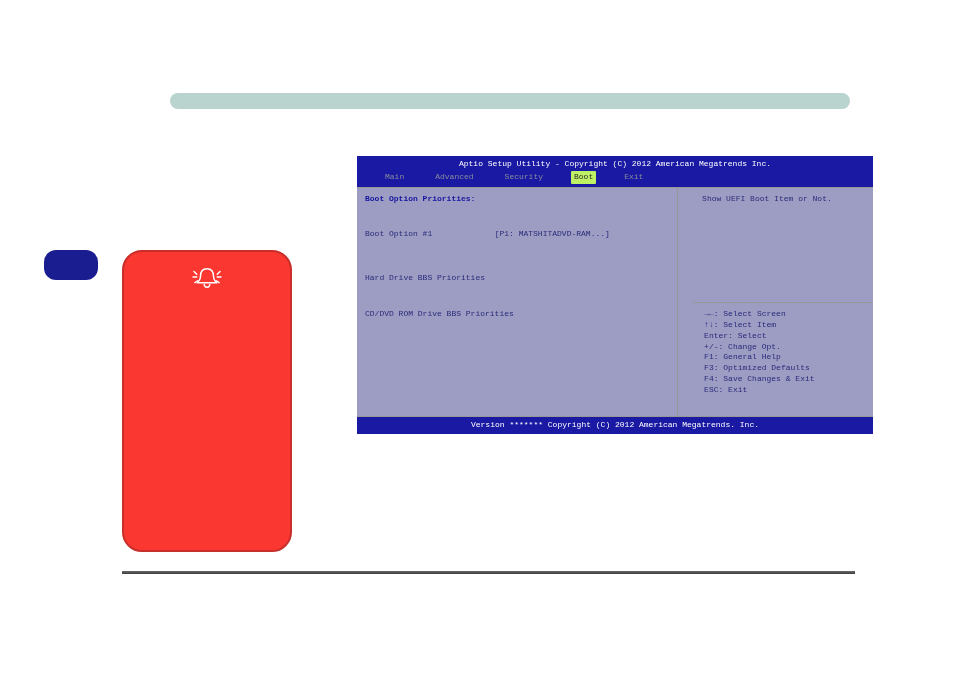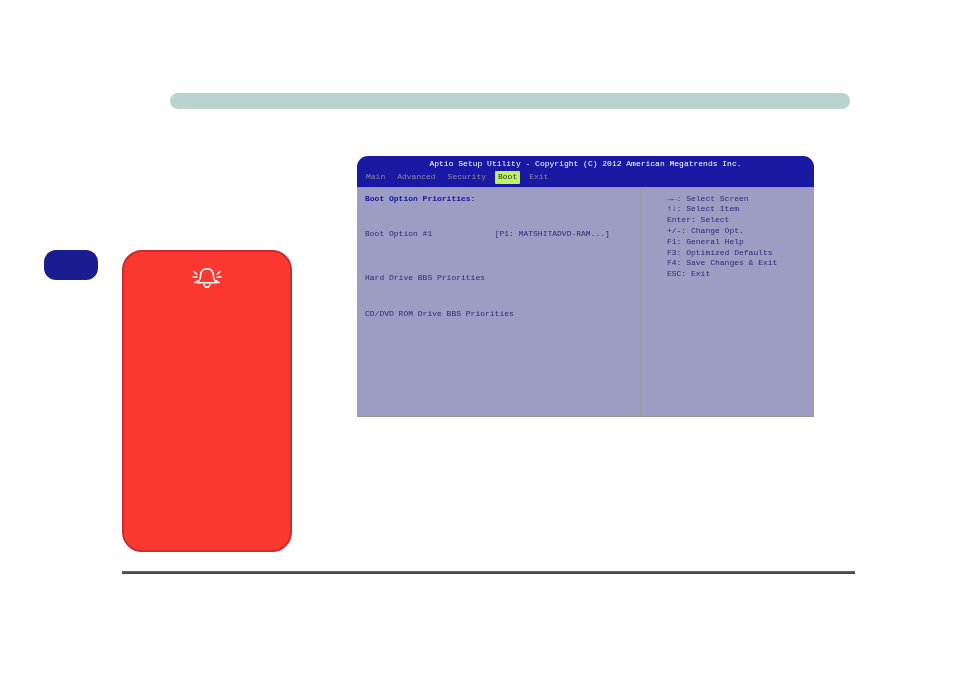--- a/index.html
+++ b/index.html
@@ -44,42 +44,41 @@
     top: 13px;
     left: 50%;
     transform: translateX(-50%);
     width: 30px;
     height: 26px;
   }
   .bios-screen {
     position: absolute;
     top: 156px;
     left: 357px;
-    width: 457px;
+    width: 516px;
     background: #1919a3;
     font-family: "Courier New", monospace;
     font-size: 8px;
     color: #fff;
     line-height: 1.35;
-    border-radius: 11px;
   }
   .bios-title {
     text-align: center;
     color: #fff;
     padding: 3px 0 1px;
     font-size: 8px;
   }
   .bios-tabs {
     display: flex;
     padding: 0 6px 3px;
     gap: 6px;
     font-size: 8px;
     color: #8c8c9e;
   }
-  .bios-tab { padding: 1px 3px; }
+  .bios-tab { padding: 1px 3px; margin-left: 19px; }
   .bios-tab.active {
     background: #bef264;
     color: #2a2a2a;
     border-radius: 1px;
   }
   .bios-body {
     display: flex;
     border: 1px solid #979797;
     border-left: none;
     border-right: none;
@@ -164,25 +163,27 @@
   </div>
   <div class="bios-body">
     <div class="bios-left">
       <div class="hdr">Boot Option Priorities:</div>
       <div class="row"><span>Boot Option #1</span>             <span>[P1: MATSHITADVD-RAM...]</span></div>
       <div style="height:8px"></div>
       <div class="row">Hard Drive BBS Priorities</div>
       <div class="row">CD/DVD ROM Drive BBS Priorities</div>
     </div>
     <div class="bios-right">
+      <div class="bios-help-top">Show UEFI Boot Item or Not.</div>
       <div class="bios-help-bottom">→←: Select Screen
 ↑↓: Select Item
 Enter: Select
 +/-: Change Opt.
 F1: General Help
 F3: Optimized Defaults
 F4: Save Changes &amp; Exit
 ESC: Exit</div>
     </div>
   </div>
+  <div class="bios-footer">Version ******* Copyright (C) 2012 American Megatrends. Inc.</div>
 </div>
 
 <div class="page-divider"></div>
 
 </body></html>

